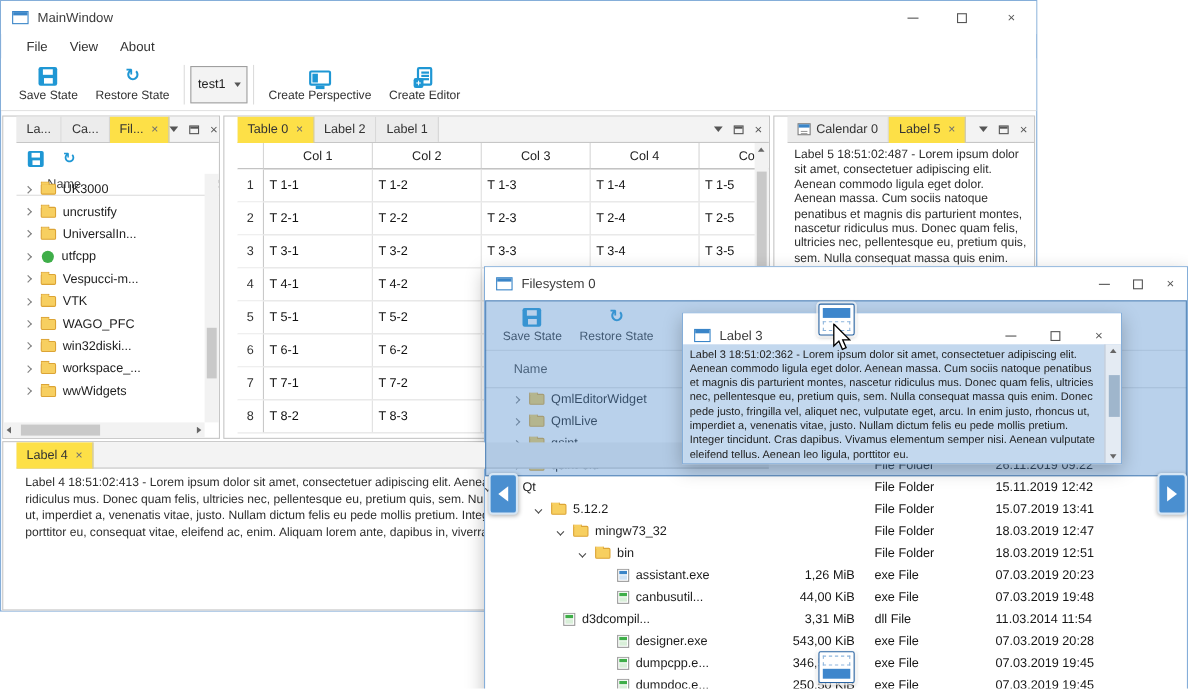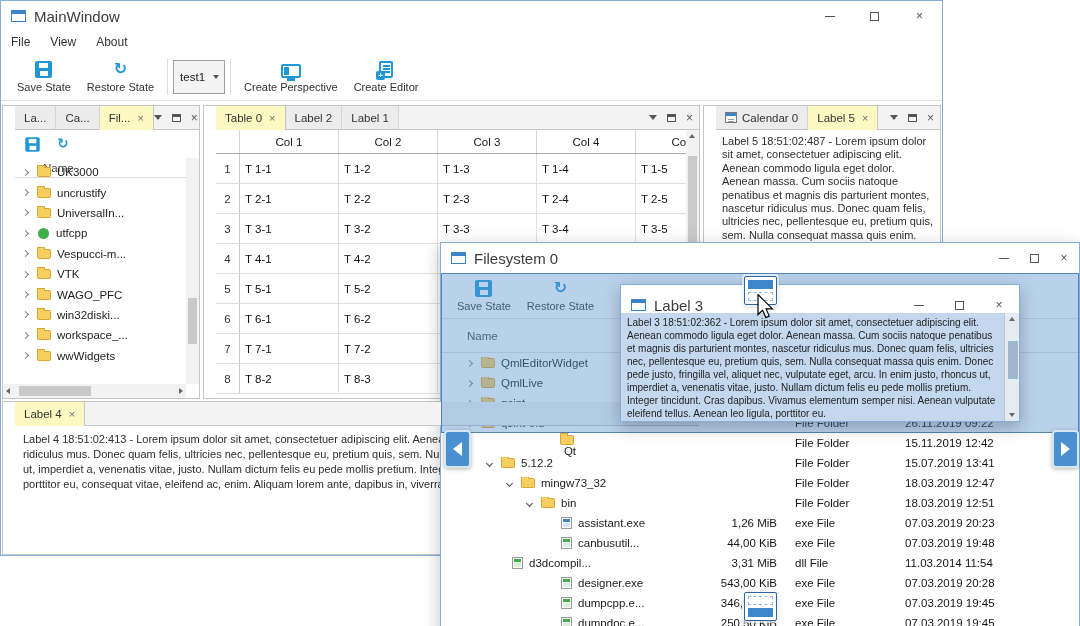--- a/index.html
+++ b/index.html
@@ -3,32 +3,32 @@
 <meta charset="utf-8">
 <style>
   * { margin:0; padding:0; box-sizing:border-box; font-family:"Liberation Sans","DejaVu Sans",sans-serif; }
   html,body { width:1080px; height:626px; }
   body { position:relative; overflow:hidden; background:#ffffff; }
 
   .window { position:absolute; background:#fff; border:1px solid #85aed9; }
   .floating { box-shadow:0 5px 16px rgba(0,0,0,0.25); }
 
   .titlebar { height:30px; display:flex; align-items:center; padding-left:10px; background:#fff; }
-  .titlebar .title { font-size:15px; color:#3c3c3c; margin-left:8px; white-space:nowrap; }
+  .titlebar .title { font-size:12px; color:#3c3c3c; margin-left:8px; white-space:nowrap; }
   .spacer { flex:1; }
   .cap-btn { width:45px; height:100%; display:flex; align-items:center; justify-content:center; }
   .cap-btn.w30 { width:30px; } .cap-btn.w40 { width:40px; }
   .glyph-min { width:10px; height:1px; background:#555; }
   .glyph-max { width:9px; height:9px; border:1px solid #555; }
   .glyph-close { font-size:12px; color:#555; line-height:1; }
 
   .ico-window { width:15px; height:12px; border:1px solid #3a85c8; background:#fff; position:relative; flex:none; }
   .ico-window::before { content:""; position:absolute; left:0; right:0; top:0; height:3px; background:#3a85c8; }
 
-  .menubar { height:22px; display:flex; align-items:center; padding-left:10px; gap:20px; }
+  .menubar { height:22px; display:flex; align-items:center; padding-left:23px; gap:20px; }
   .menu-item { font-size:12px; color:#333; }
 
   .toolbar { height:48px; display:flex; align-items:center; padding-left:8px; border-bottom:1px solid #e3e3e3; background:#fff; }
   .tbtn { height:44px; display:flex; flex-direction:column; align-items:center; justify-content:center; gap:3px; padding:0 8px; }
   .tlbl { font-size:11px; color:#333; white-space:nowrap; }
   .tsep { width:1px; height:36px; background:#dcdcdc; margin:0 5px; }
 
   .combo { width:52px; height:34px; border:1px solid #9f9f9f; background:#f3f3f3; display:flex; align-items:center; padding-left:6px; font-size:11.5px; color:#222; }
   .arrow-down { width:0; height:0; border-left:3.5px solid transparent; border-right:3.5px solid transparent; border-top:4px solid #555; margin-left:auto; margin-right:5px; }
 
@@ -48,21 +48,21 @@
   .ico-table { width:18px; height:15px; border:2px solid #1f97d4; border-radius:1px; position:relative; flex:none; }
   .ico-table::before { content:""; position:absolute; left:0; right:0; top:3px; height:2px; background:#1f97d4; box-shadow:0 5px 0 #1f97d4; }
   .ico-table::after { content:""; position:absolute; top:0; bottom:0; left:4px; width:2px; background:#1f97d4; box-shadow:5px 0 0 #1f97d4; }
   .ico-cal { width:12px; height:11px; border:1px solid #7a7a7a; background:#fff; position:relative; margin-right:5px; flex:none; }
   .ico-cal::before { content:""; position:absolute; top:0; left:0; right:0; height:3px; background:#3a85c8; }
   .ico-cal::after { content:""; position:absolute; left:2px; top:5.5px; width:6px; height:1px; background:#9a9a9a; box-shadow:0 2px 0 #9a9a9a; }
 
   .panel { position:absolute; border:1px solid #c6c6c6; background:#fff; overflow:hidden;padding-left:12px; }
   .tabbar { height:24px; display:flex; align-items:stretch; background:#f3f3f3; border-bottom:1px solid #c6c6c6; position:relative; z-index:2; }
   .tab { display:flex; align-items:center; padding:0 9px; font-size:11.5px; color:#333; border-right:1px solid #d6d6d6; background:#ececec; white-space:nowrap; }
-  .tab.active { background:#fef9c3; height:24px; margin-bottom:-1px; border-right:1px solid #c6c6c6;justify-content:flex-end; }
+  .tab.active { background:#fde047; height:24px; margin-bottom:-1px; border-right:1px solid #c6c6c6;justify-content:flex-end; }
   .tab-close { margin-left:7px; font-size:11px; color:#707070; line-height:1; }
   .aux { display:flex; align-items:center; margin-left:auto; gap:10px; padding-right:6px; }
   .aux-chevron { width:0; height:0; border-left:4px solid transparent; border-right:4px solid transparent; border-top:5px solid #555; }
   .aux-float { width:9px; height:8px; border:1px solid #555; position:relative; }
   .aux-float::before { content:""; position:absolute; top:0; left:0; right:0; height:2px; background:#555; }
   .aux-close { font-size:12px; color:#555; line-height:1; }
 
   .panel-toolbar { height:28px; display:flex; align-items:center; gap:13px; padding-left:9px; }
   .tree-header { height:20px; display:flex; align-items:center; font-size:11.5px; color:#444; border-bottom:1px solid #dcdcdc; position:relative; }
   .tree-header .hname { padding-left:28px; }
@@ -484,21 +484,21 @@
         <span class="fsname" style="padding-left: 26px;">
           <span class="chev"></span>
           <span class="ico-folder"></span>
           <span class="tlabel">qsint-old</span>
         </span>
         <span class="fssize"></span>
         <span class="fstype">File Folder</span>
         <span class="fsdate">26.11.2019 09:22</span>
       </div>
       <div class="fsrow">
-        <span class="fsname" style=" flex-direction: column;">
+        <span class="fsname" style="">
           <span class="chev open"></span>
           <span class="ico-folder"></span>
           <span class="tlabel">Qt</span>
         </span>
         <span class="fssize"></span>
         <span class="fstype">File Folder</span>
         <span class="fsdate">15.11.2019 12:42</span>
       </div>
       <div class="fsrow">
         <span class="fsname" style="padding-left: 46px;">

